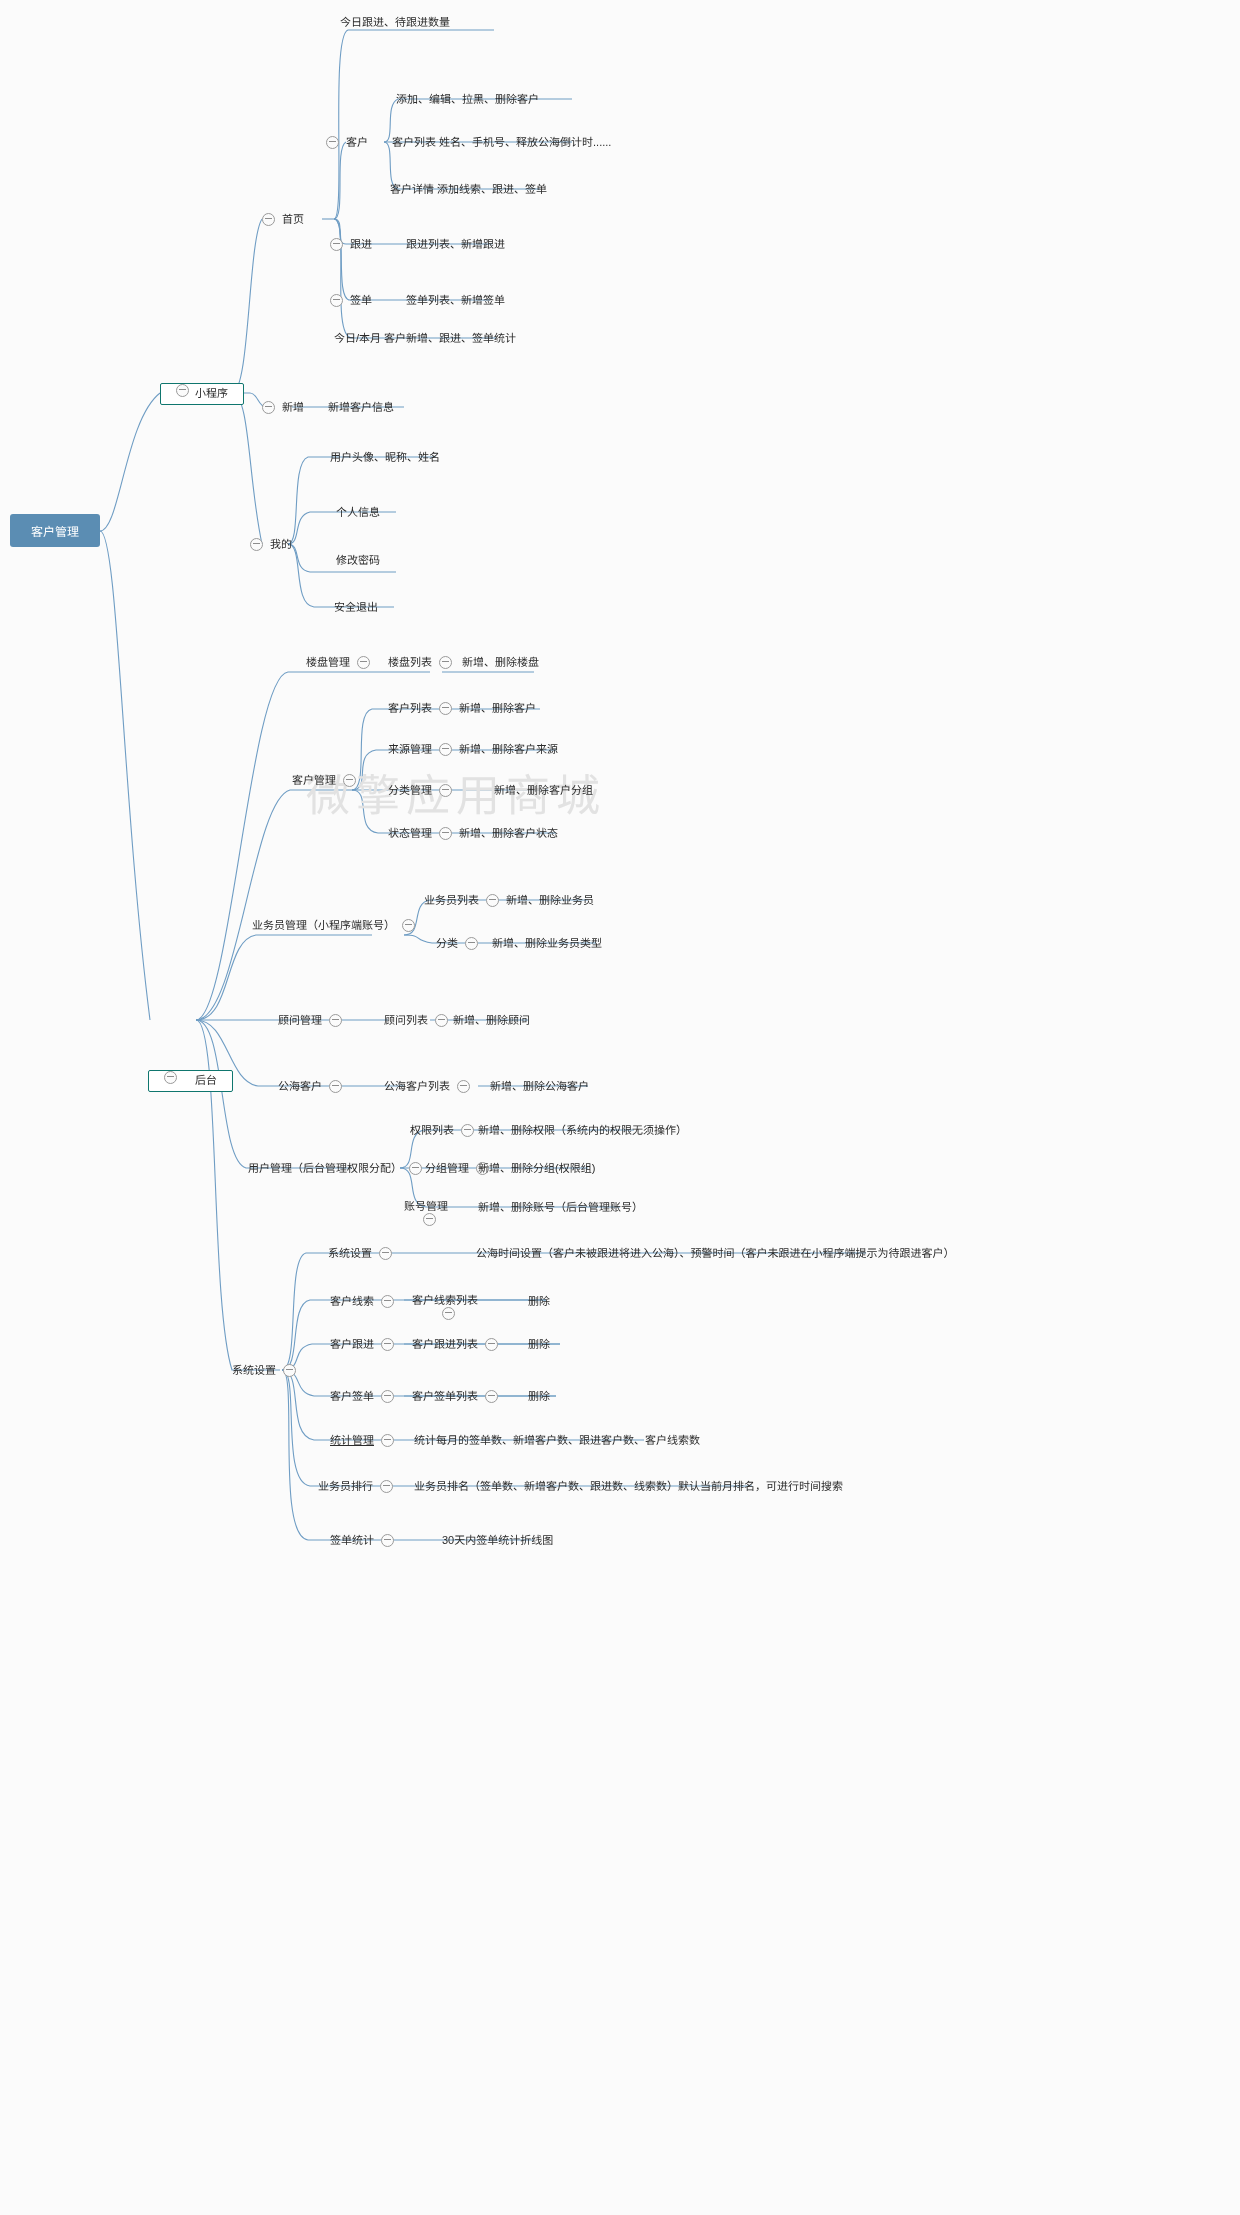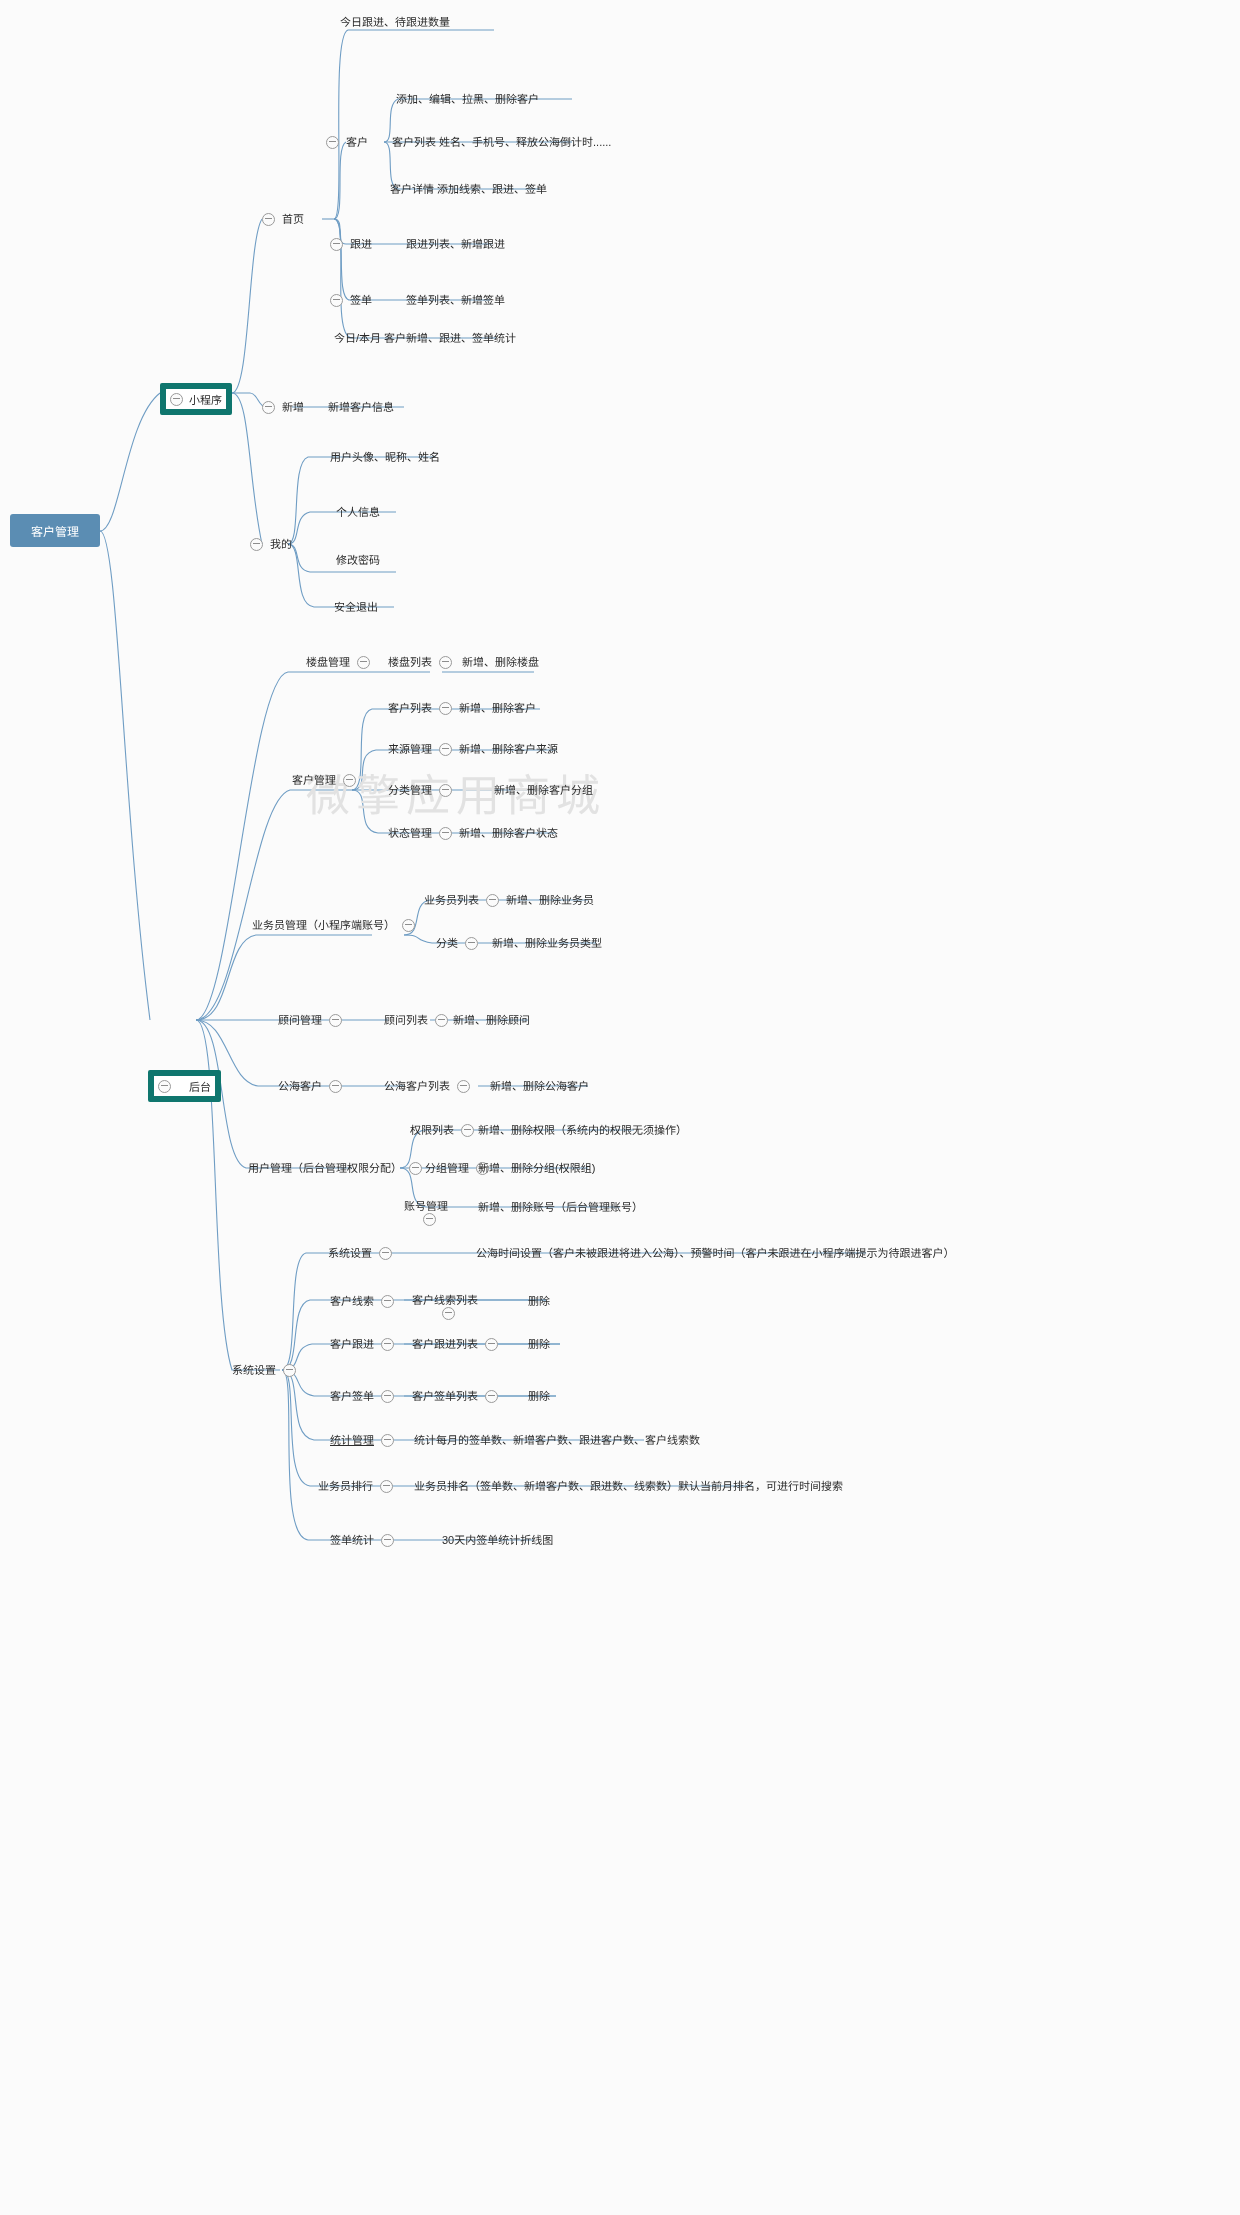--- a/index.html
+++ b/index.html
@@ -80,25 +80,25 @@
     border-radius:3px;
     color:#fff;
     font-size:12px;
     display:flex;align-items:center;justify-content:center;
     z-index:4;
   }
   
   .lvl1{
     position:absolute;
     height:20px;
-    border:6px solid #0f766e;
+    border:1px solid #0f766e;
     border-radius:2px;
     background:#fff;
-    display:flex;align-items:center;
-    padding:0 4px;
+    display:flex;
+    padding:0 15px;
     font-size:11px;
     color:#2b2b2b;
     z-index:4;
   }
   .lvl1 .toggle{margin-right:6px;}
 </style>
 </head>
 <body>
 
 <div id="mindmap-root">

